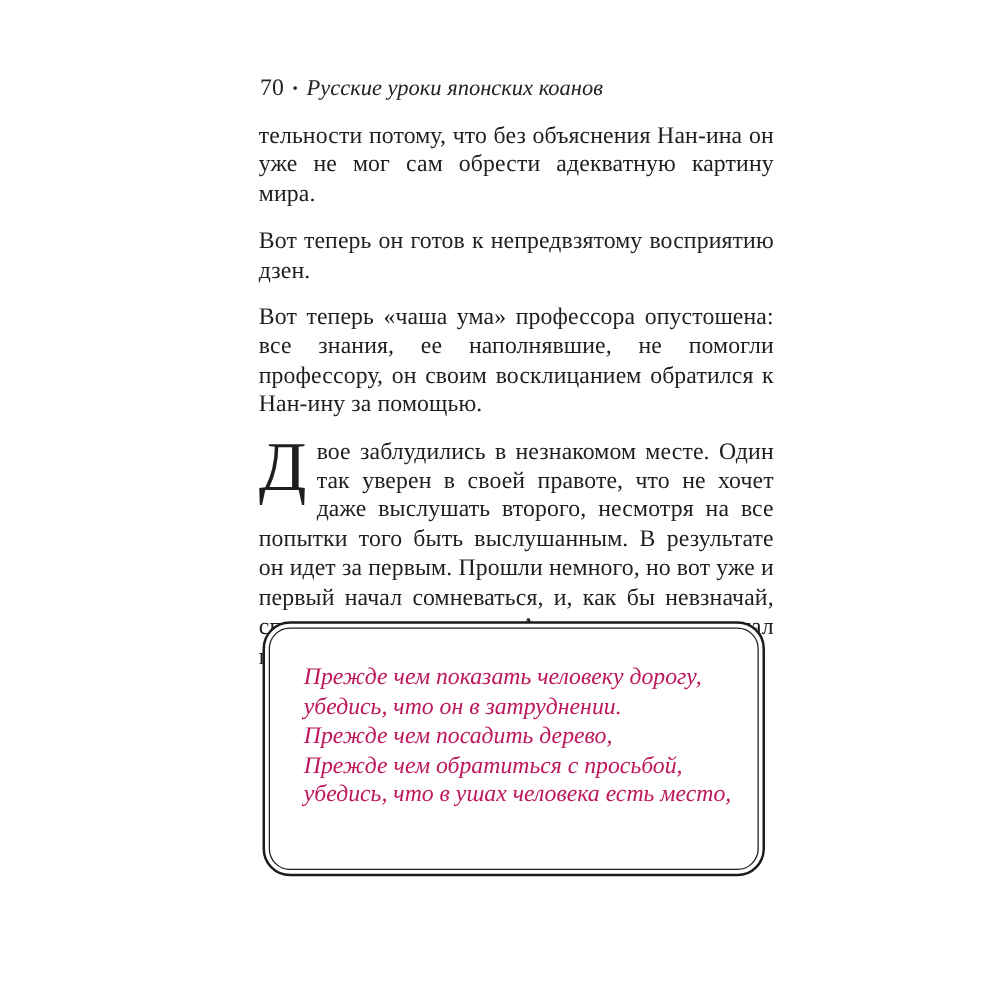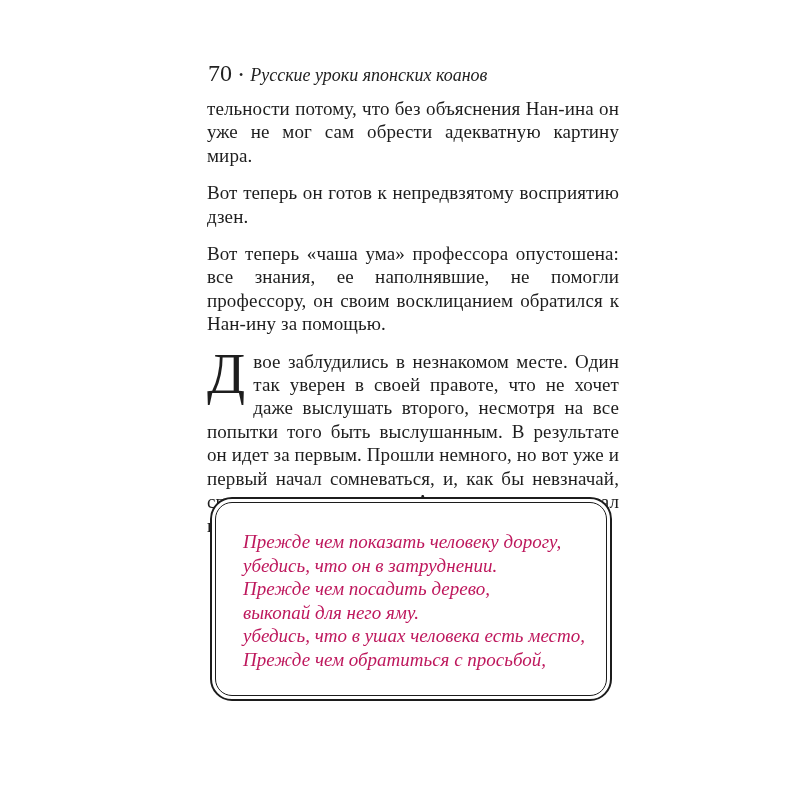--- a/index.html
+++ b/index.html
@@ -15,21 +15,21 @@
   
   .header {
     position: absolute;
     left: 208px;
     top: 60px;
     display: flex;
     align-items: baseline;
     gap: 7px;
     color: #222222;
   }
-  .pagenum { font-size: 24px; }
+  .pagenum { font-size: 19px; }
   .sep { font-size: 12px; position: relative; top: -2px; }
   .runtitle { font-style: italic; font-size: 18px; }
 
   
   .body-col {
     position: absolute;
     left: 207px;
     top: 97px;
     width: 412px;
     text-align: justify;
@@ -107,19 +107,18 @@
     <p>Вот теперь «чаша ума» профессора опустошена: все знания, ее наполнявшие, не помогли профессору, он своим восклицанием обратился к Нан-ину за помощью.</p>
     <p class="last"><span class="dropcap">Д</span><span>вое заблудились в незнакомом месте. Один так уверен в своей правоте, что не хочет даже выслушать второго, несмотря на все попытки того быть выслушанным. В результате он идет за первым. Прошли немного, но вот уже и первый начал сомневаться, и, как бы невзначай, спрашивает у второго: «А ты-то куда предлагал пойти?!»</span></p>
   </div>
 
   <div class="lesson-box">
     <div class="lesson-box-inner"></div>
     <div class="lesson-lines">
       <div>Прежде чем показать человеку дорогу,</div>
       <div>убедись, что он в затруднении.</div>
       <div>Прежде чем посадить дерево,</div>
-      <div>выкопай для него яму.</div>
+      <div>Прежде чем обратиться с просьбой,</div>
       <div>убедись, что в ушах человека есть место,</div>
-      <div>Прежде чем обратиться с просьбой,</div>
     </div>
   </div>
 
 </div>
 
 </body></html>

